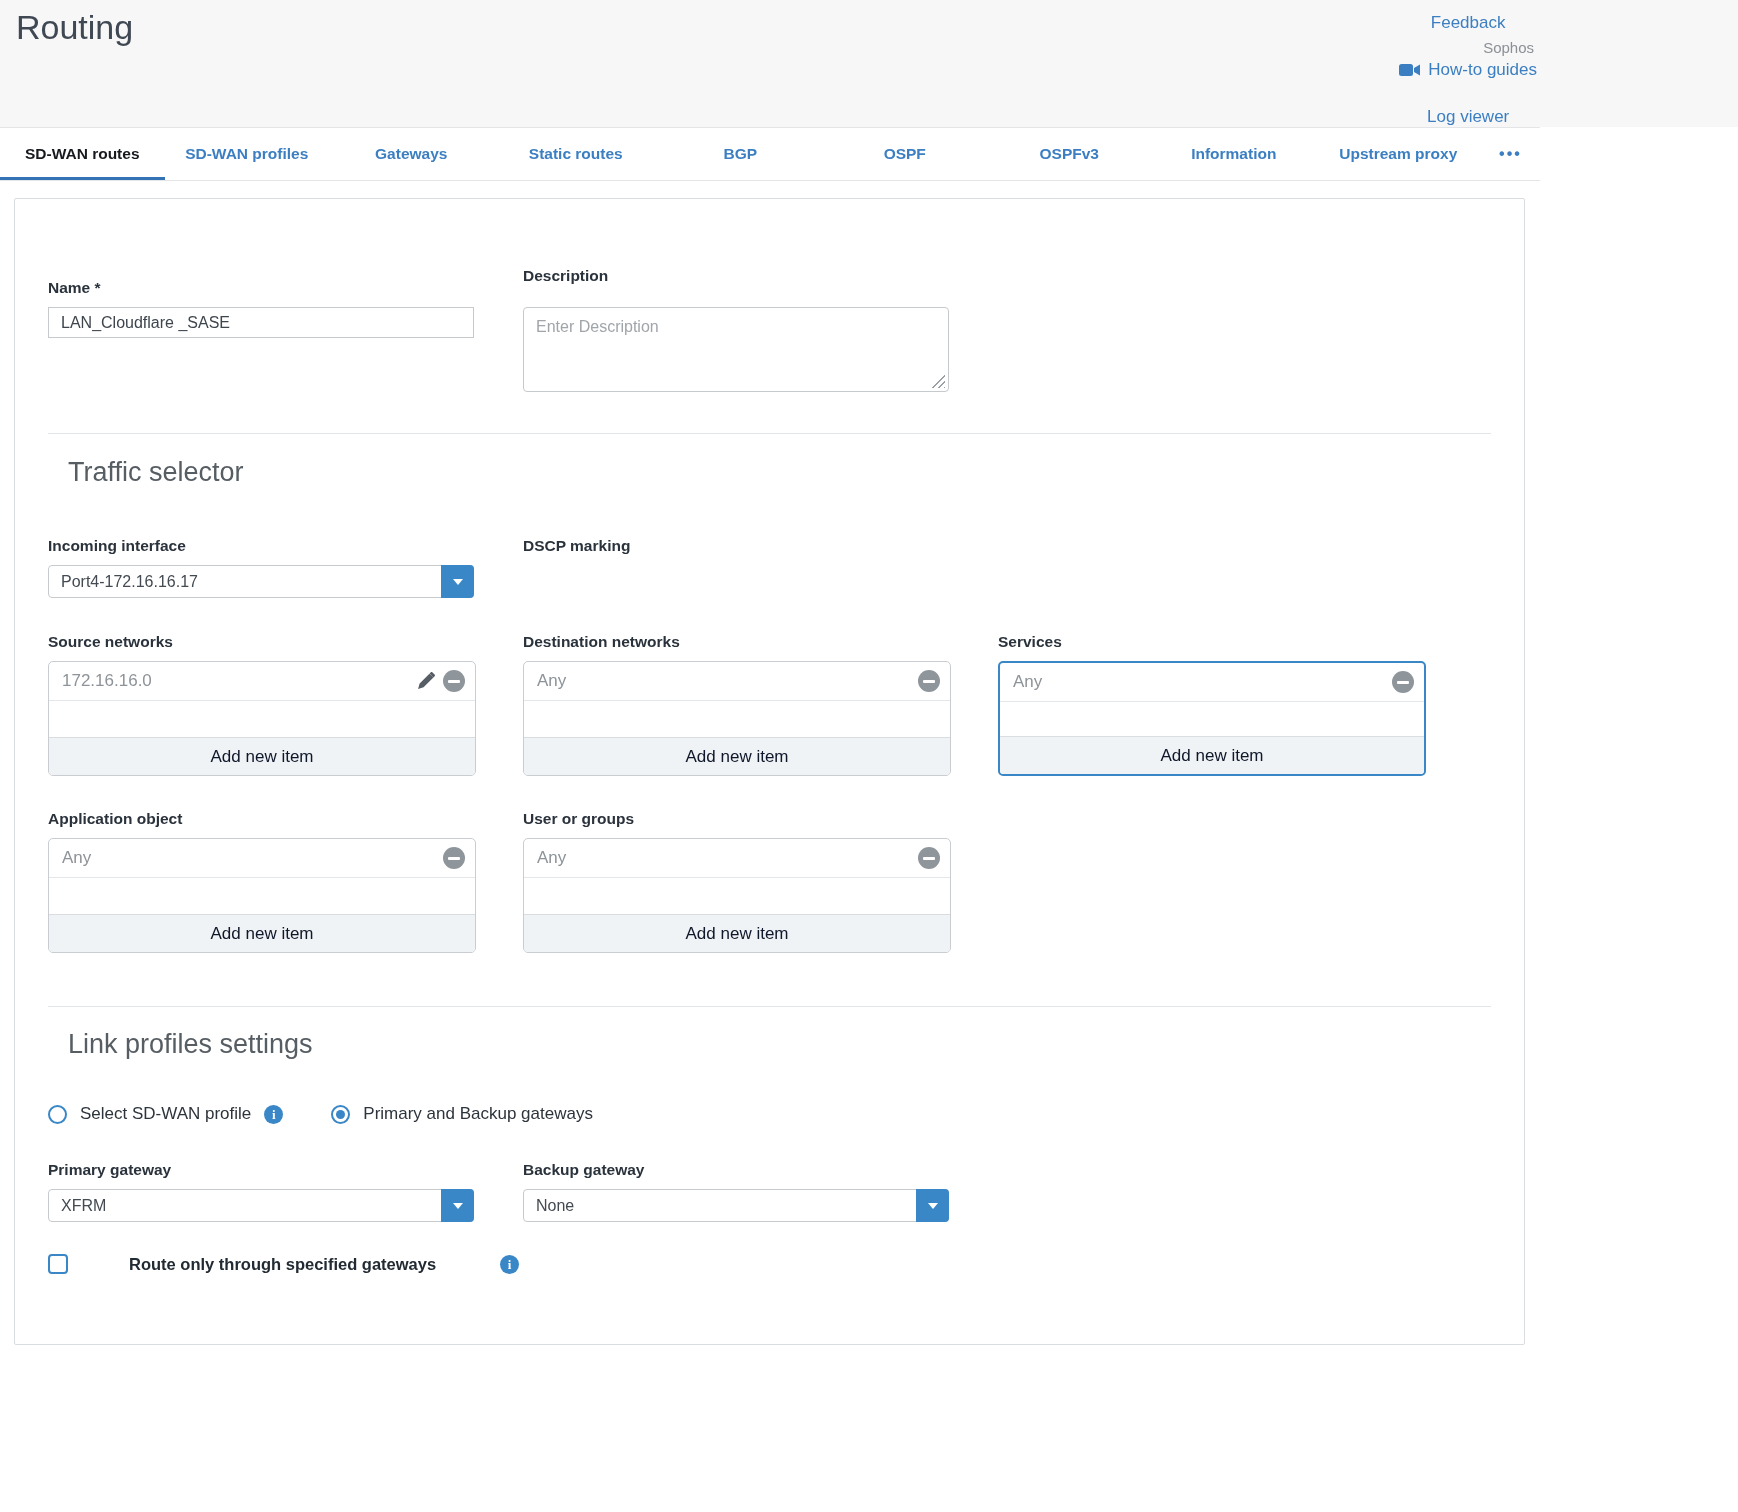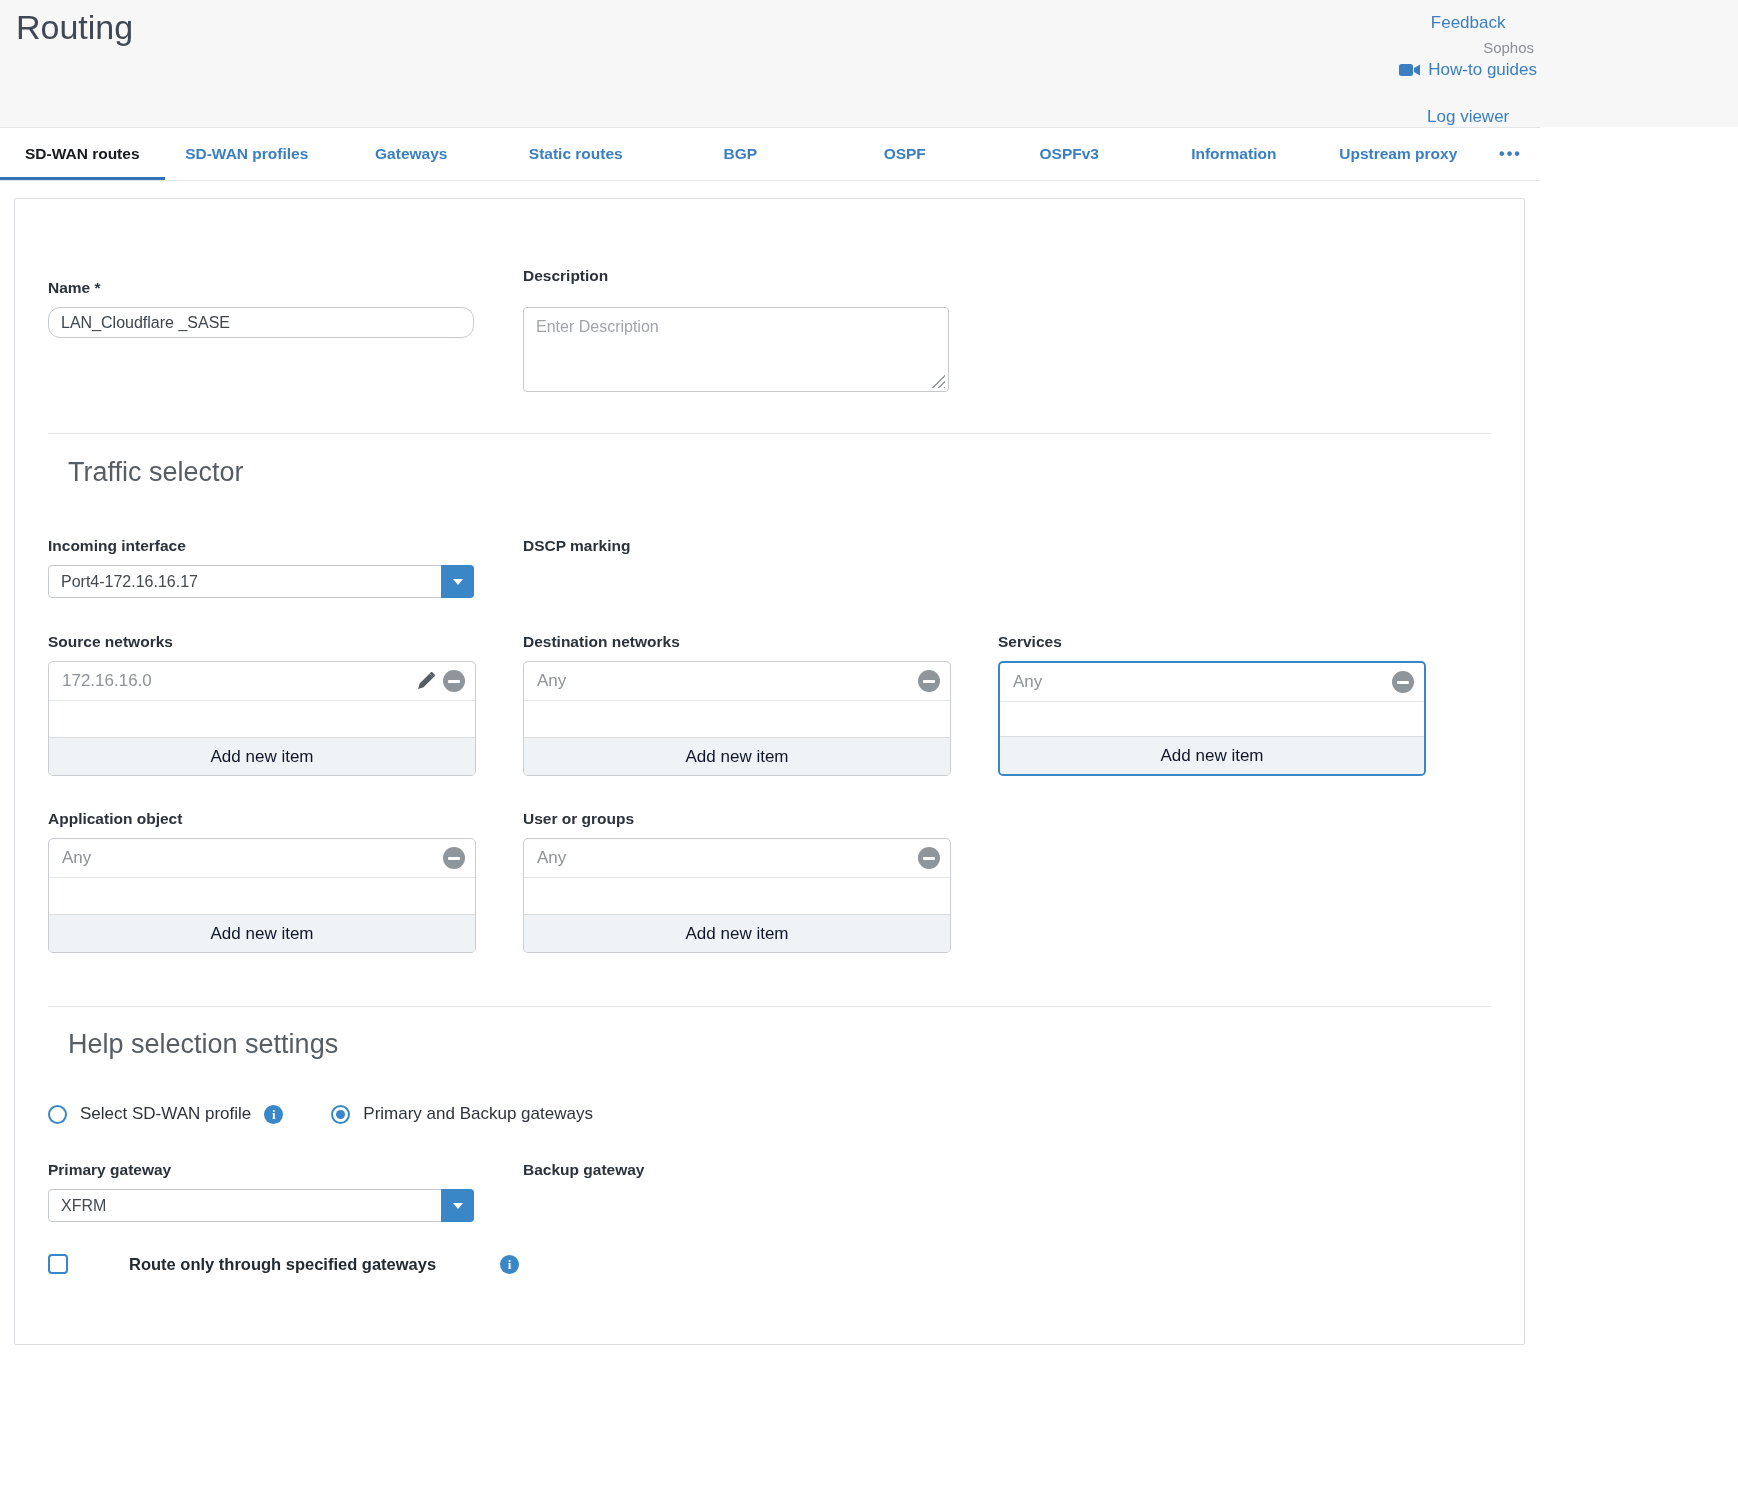--- a/index.html
+++ b/index.html
@@ -21,21 +21,21 @@
   .tab-more { flex:0 0 60px; display:flex; align-items:center; justify-content:center; color:#3b7fc2; font-size:16px; font-weight:700; letter-spacing:2px; cursor:pointer; }
 
   
   .panel { position:absolute; left:14px; top:198px; width:1511px; height:1147px; background:#fff; border:1px solid #dadde0; border-radius:2px; }
   .fld-label { font-size:15.5px; font-weight:700; color:#2a323c; }
   .divider { position:absolute; left:33px; width:1443px; height:1px; background:#e3e6e8; }
   .section-heading { position:absolute; left:33px; font-size:27px; font-weight:400; color:#565d63;margin-left:20px; }
 
   
   .name-label { position:absolute; left:33px; top:80px; }
-  .name-input { position:absolute; left:33px; top:108px; width:426px; height:31px; border:1px solid #c6cacd; border-radius:12px; padding:0 12px; font-size:16px; color:#3e454d; font-family:"Liberation Sans",sans-serif; outline:none; background:#fff; }
+  .name-input { position:absolute; left:33px; top:108px; width:426px; height:31px; border:1px solid #c6cacd; border-radius:0; padding:0 12px; font-size:16px; color:#3e454d; font-family:"Liberation Sans",sans-serif; outline:none; background:#fff; }
   .desc-label { position:absolute; left:508px; top:68px; }
   .desc-wrap { position:absolute; left:508px; top:108px; width:426px; height:85px; }
   .desc-input { width:426px; height:85px; border:1px solid #c6cacd; border-radius:4px; padding:10px 12px; font-size:16px; color:#3e454d; font-family:"Liberation Sans",sans-serif; resize:none; outline:none; background:#fff; }
   .desc-input::placeholder { color:#a0a5aa; opacity:1; }
   .resize-handle { position:absolute; right:4px; bottom:4px; width:14px; height:14px; background:repeating-linear-gradient(135deg, transparent 0 2.5px, #9aa0a5 2.5px 4px); clip-path:polygon(100% 0, 100% 100%, 0 100%); pointer-events:none; }
 
   
   .dd { position:absolute; width:426px; height:33px; cursor:pointer; }
   .dd-box { position:absolute; inset:0; border:1px solid #c6cacd; border-radius:4px; background:#fff; }
   .dd-value { position:absolute; left:13px; top:0; line-height:33px; font-size:16px; color:#434a52; }
@@ -194,40 +194,47 @@
       <span>Any</span>
       <span class="lrow-icons">
           <span class="minus-icon"></span>
         </span>
     </div>
     <div class="lfoot">Add new item</div>
   </div>
 
   <div class="divider" style="top:807px;"></div>
 
-  <div class="section-heading" style="top:830px;">Help selection settings</div>
+  <div class="section-heading" style="top:830px;">Link profiles settings</div>
 
   <div class="radio-row">
     <span class="radio"></span>
     <span class="radio-label">Select SD-WAN profile</span>
     <span class="info-icon" style="margin-left:13px;"></span>
     <span class="radio selected" style="margin-left:48px;"></span>
     <span class="radio-label">Primary and Backup gateways</span>
   </div>
 
   <div class="fld-label" style="position:absolute;left:33px;top:962px;">Primary gateway</div>
   <div class="dd" style="left:33px;top:990px;">
     <div class="dd-box"></div>
     <div class="dd-value">XFRM</div>
     <div class="dd-btn">
         <div class="dd-caret"></div>
       </div>
   </div>
 
   <div class="fld-label" style="position:absolute;left:508px;top:962px;">Backup gateway</div>
+  <div class="dd" style="left:508px;top:990px;">
+    <div class="dd-box"></div>
+    <div class="dd-value">None</div>
+    <div class="dd-btn">
+        <div class="dd-caret"></div>
+      </div>
+  </div>
 
   <div class="cb-row">
     <span class="checkbox"></span>
     <span class="cb-label">Route only through specified gateways</span>
     <span class="info-icon" style="margin-left:16px;"></span>
   </div>
 
 </div>
 
 </body></html>

